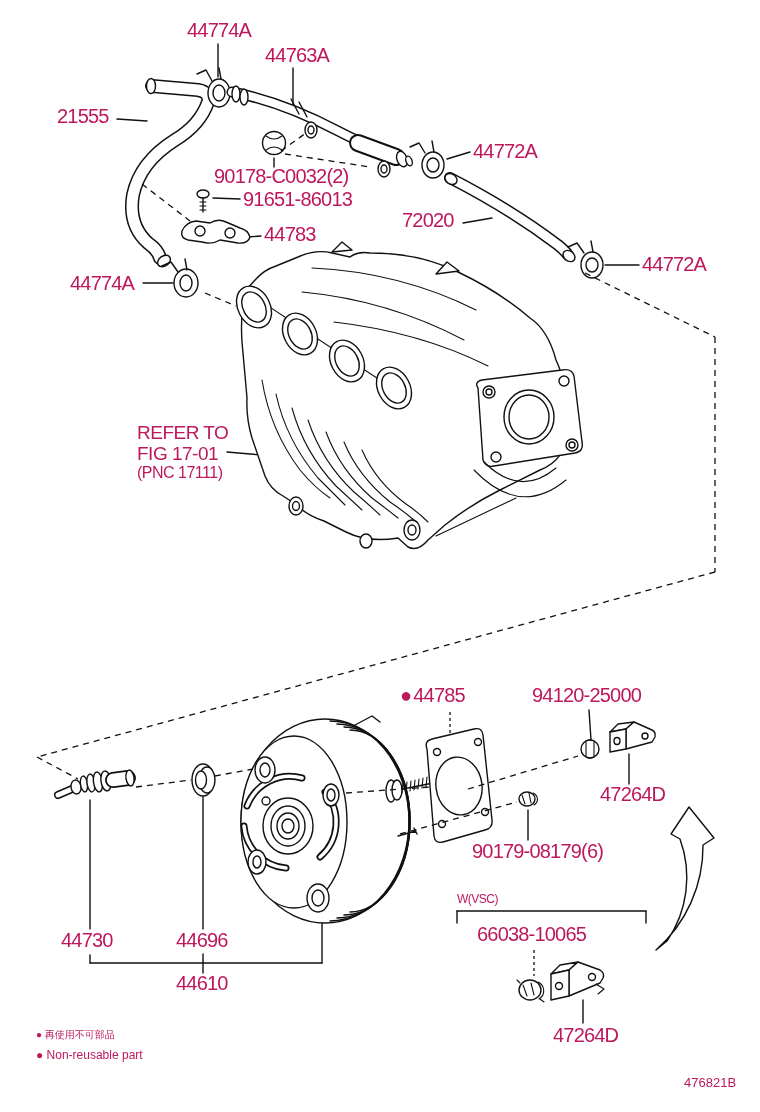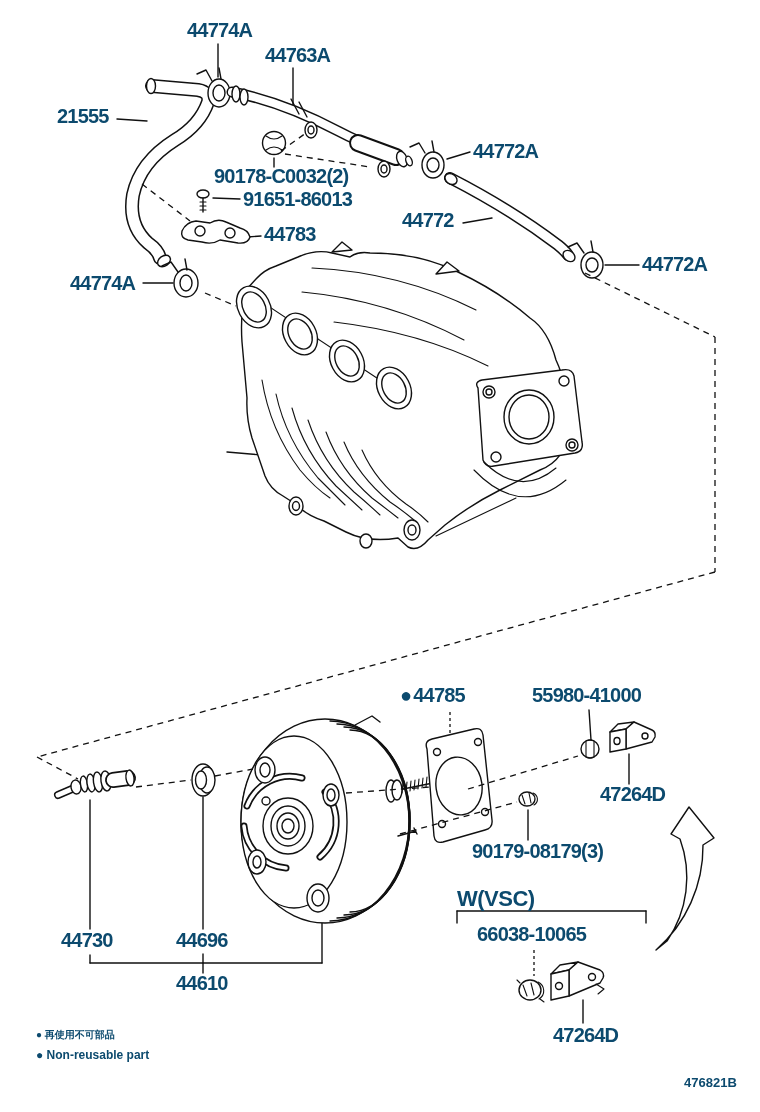--- a/index.html
+++ b/index.html
@@ -1,23 +1,23 @@
 <!DOCTYPE html>
 <html><head>
 <meta charset="utf-8">
 <style>
   html,body{margin:0;padding:0;background:#e8e8e8;}
   .stage{position:relative;width:760px;height:1112px;background:#ffffff;overflow:hidden;
          font-family:"Liberation Sans", sans-serif;}
   .stage svg{position:absolute;left:0;top:0;}
-  .label{position:absolute;white-space:nowrap;color:#0c4a6e;font-weight:700;z-index:2;}
+  .label{position:absolute;white-space:nowrap;color:#be185d;font-weight:400;z-index:2;}
   .pn{font-size:20px;line-height:20px;letter-spacing:-0.8px;}
   .note{font-size:19px;line-height:21px;letter-spacing:-0.5px;}
   .pnc{font-size:16px;line-height:18px;letter-spacing:-0.5px;}
-  .vsc{font-size:22px;line-height:16px;letter-spacing:-0.5px;}
+  .vsc{font-size:12px;line-height:16px;letter-spacing:-0.5px;}
   .legend-ja{font-size:10px;line-height:16px;}
   .legend-en{font-size:12px;line-height:15px;}
   .figcode{font-size:13px;line-height:16px;letter-spacing:0;}
   .mark{margin-right:2px;}
   
   .ln{fill:none;stroke:#111;stroke-width:1.4;stroke-linecap:round;stroke-linejoin:round;}
   .thin{stroke-width:1.1;}
   .wf{fill:#fff;stroke:#111;stroke-width:1.4;stroke-linejoin:round;}
   .dash{fill:none;stroke:#111;stroke-width:1.3;stroke-dasharray:6 5;}
   .dots{fill:none;stroke:#111;stroke-width:1.3;stroke-dasharray:3 3;}
@@ -319,30 +319,35 @@
 </svg>
 
 <div class="label pn" style="left:187px;top:20px">44774A</div>
 <div class="label pn" style="left:265px;top:45px">44763A</div>
 <div class="label pn" style="left:57px;top:106px">21555</div>
 <div class="label pn" style="left:214px;top:166px">90178-C0032(2)</div>
 <div class="label pn" style="left:243px;top:189px">91651-86013</div>
 <div class="label pn" style="left:264px;top:224px">44783</div>
 <div class="label pn" style="left:70px;top:273px">44774A</div>
 <div class="label pn" style="left:473px;top:141px">44772A</div>
-<div class="label pn" style="left:402px;top:210px">44772</div>
+<div class="label pn" style="left:402px;top:210px">72020</div>
 <div class="label pn" style="left:642px;top:254px">44772A</div>
 
+<div class="label note" style="left:137px;top:422px">
+  <div>REFER TO</div>
+  <div>FIG 17-01</div>
+  <div class="pnc">(PNC 17111)</div>
+</div>
 
 <div class="label pn" style="left:400px;top:685px">
   <span class="mark">●</span><span>44785</span>
 </div>
-<div class="label pn" style="left:532px;top:685px">55980-41000</div>
+<div class="label pn" style="left:532px;top:685px">94120-25000</div>
 <div class="label pn" style="left:600px;top:784px">47264D</div>
-<div class="label pn" style="left:472px;top:841px">90179-08179(3)</div>
+<div class="label pn" style="left:472px;top:841px">90179-08179(6)</div>
 <div class="label vsc" style="left:457px;top:891px">W(VSC)</div>
 <div class="label pn" style="left:477px;top:924px">66038-10065</div>
 <div class="label pn" style="left:553px;top:1025px">47264D</div>
 
 <div class="label pn" style="left:61px;top:930px">44730</div>
 <div class="label pn" style="left:176px;top:930px">44696</div>
 <div class="label pn" style="left:176px;top:973px">44610</div>
 
 <div class="label legend-ja" style="left:36px;top:1027px">
   <span>●</span>

